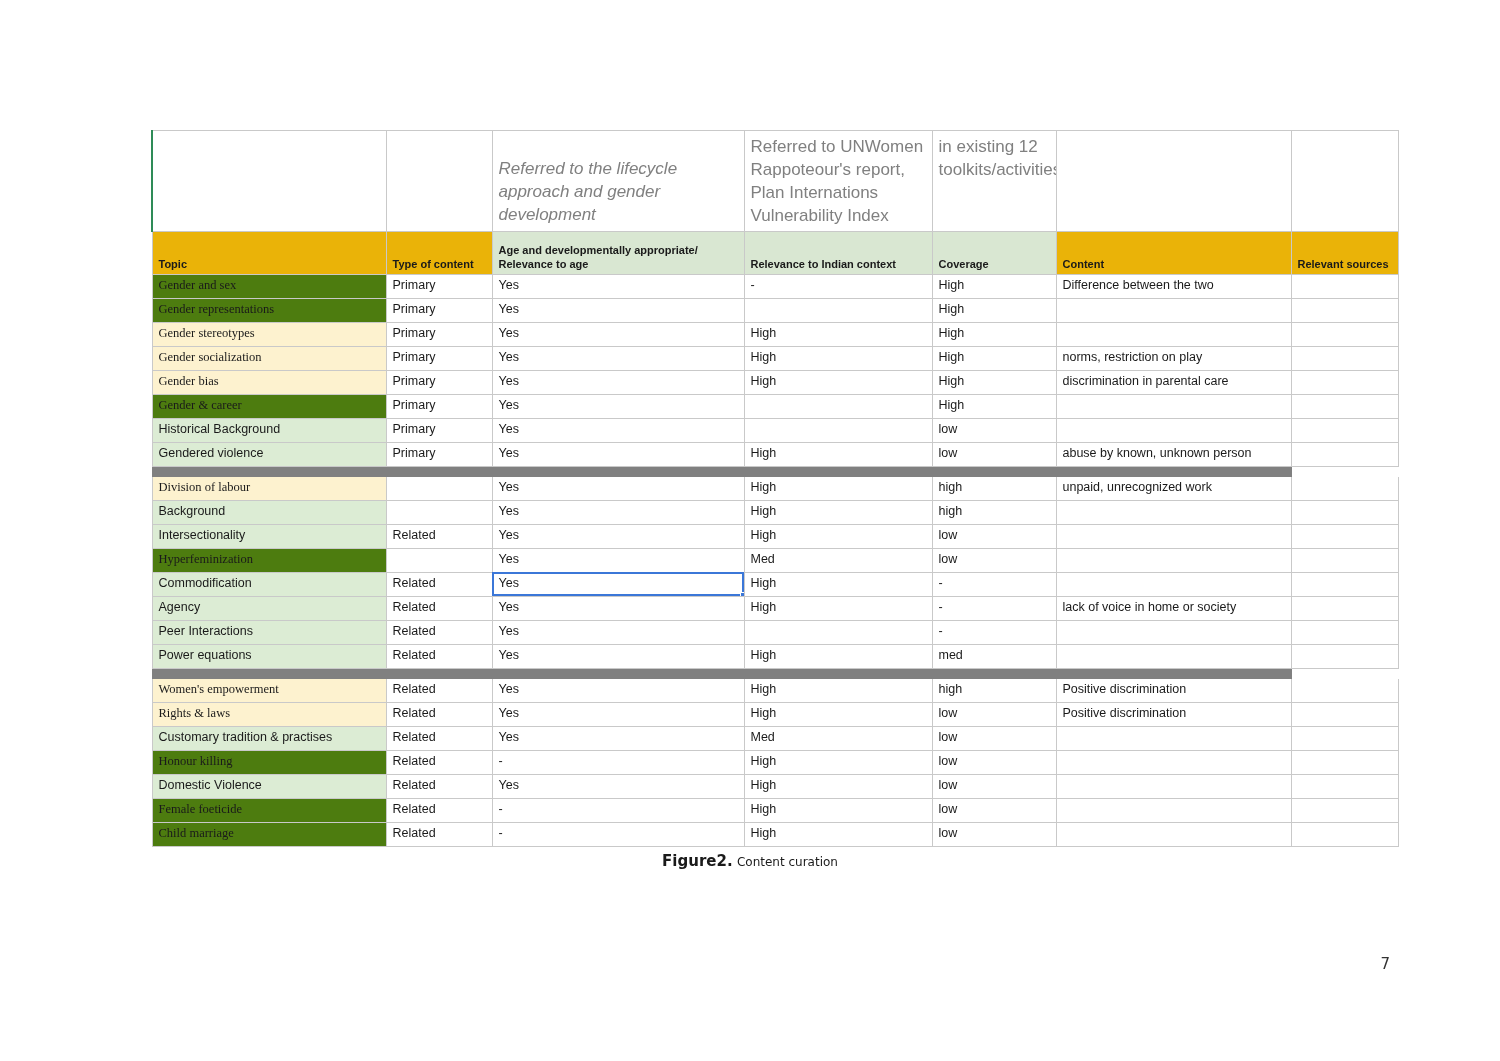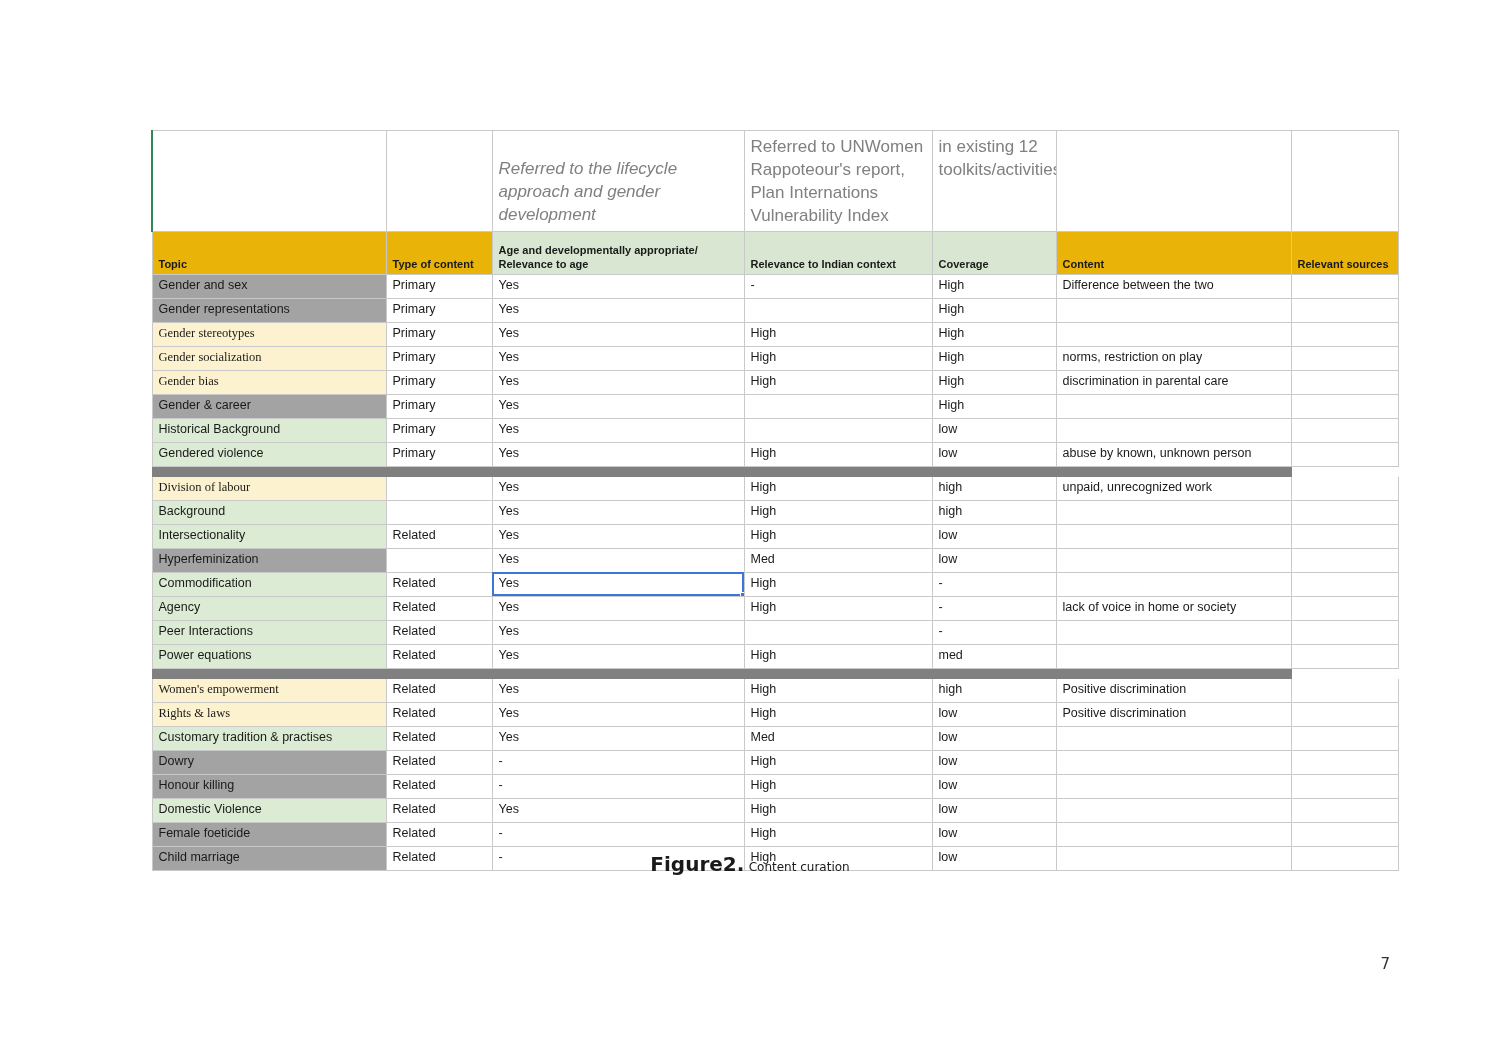--- a/index.html
+++ b/index.html
@@ -78,21 +78,21 @@
     white-space: normal;
     line-height: 1.2;
     font-size: 11px;
   }
   td.hdr-green { background: #d9e7d2; }
   td.hdr-plain { background: #eab308; }
 
   
   .tint-yellow { background: #fdf2cf; font-family: Liberation Serif, serif; }
   .tint-green  { background: #dcecd4; }
-  .tint-none   { background: #a3a3a3; }
+  .tint-none   { background: #4d7c0f; font-family: Liberation Serif, serif; }
 
   
   tr.sep td {
     background: #808080;
     height: 9px;
     padding: 0;
     border: 1px solid #808080;
   }
   tr.sep td.sep-blank {
     background: #ffffff;
@@ -121,21 +121,21 @@
     left: 0;
     top: 852px;
     width: 1500px;
     text-align: center;
     font-size: 15.5px;
     color: #1a1a1a;
   }
   .caption .cap-label {
     font-weight: bold;
     font-family: "DejaVu Sans", sans-serif;
-    font-size: 20px;
+    font-size: 15px;
   }
   .caption .cap-text {
     font-family: "DejaVu Sans", sans-serif;
     font-size: 12px;
   }
   .page-number {
     position: absolute;
     right: 110px;
     top: 955px;
     font-size: 15px;
@@ -361,29 +361,20 @@
           <tr>
             <td class="tint-green">Customary tradition &amp; practises</td>
             <td>Related</td>
             <td>Yes</td>
             <td>Med</td>
             <td>low</td>
             <td></td>
             <td></td>
           </tr>
           <tr>
-            <td class="tint-none">Dowry</td>
-            <td>Related</td>
-            <td>-</td>
-            <td>High</td>
-            <td>low</td>
-            <td></td>
-            <td></td>
-          </tr>
-          <tr>
             <td class="tint-none">Honour killing</td>
             <td>Related</td>
             <td>-</td>
             <td>High</td>
             <td>low</td>
             <td></td>
             <td></td>
           </tr>
           <tr>
             <td class="tint-green">Domestic Violence</td>

